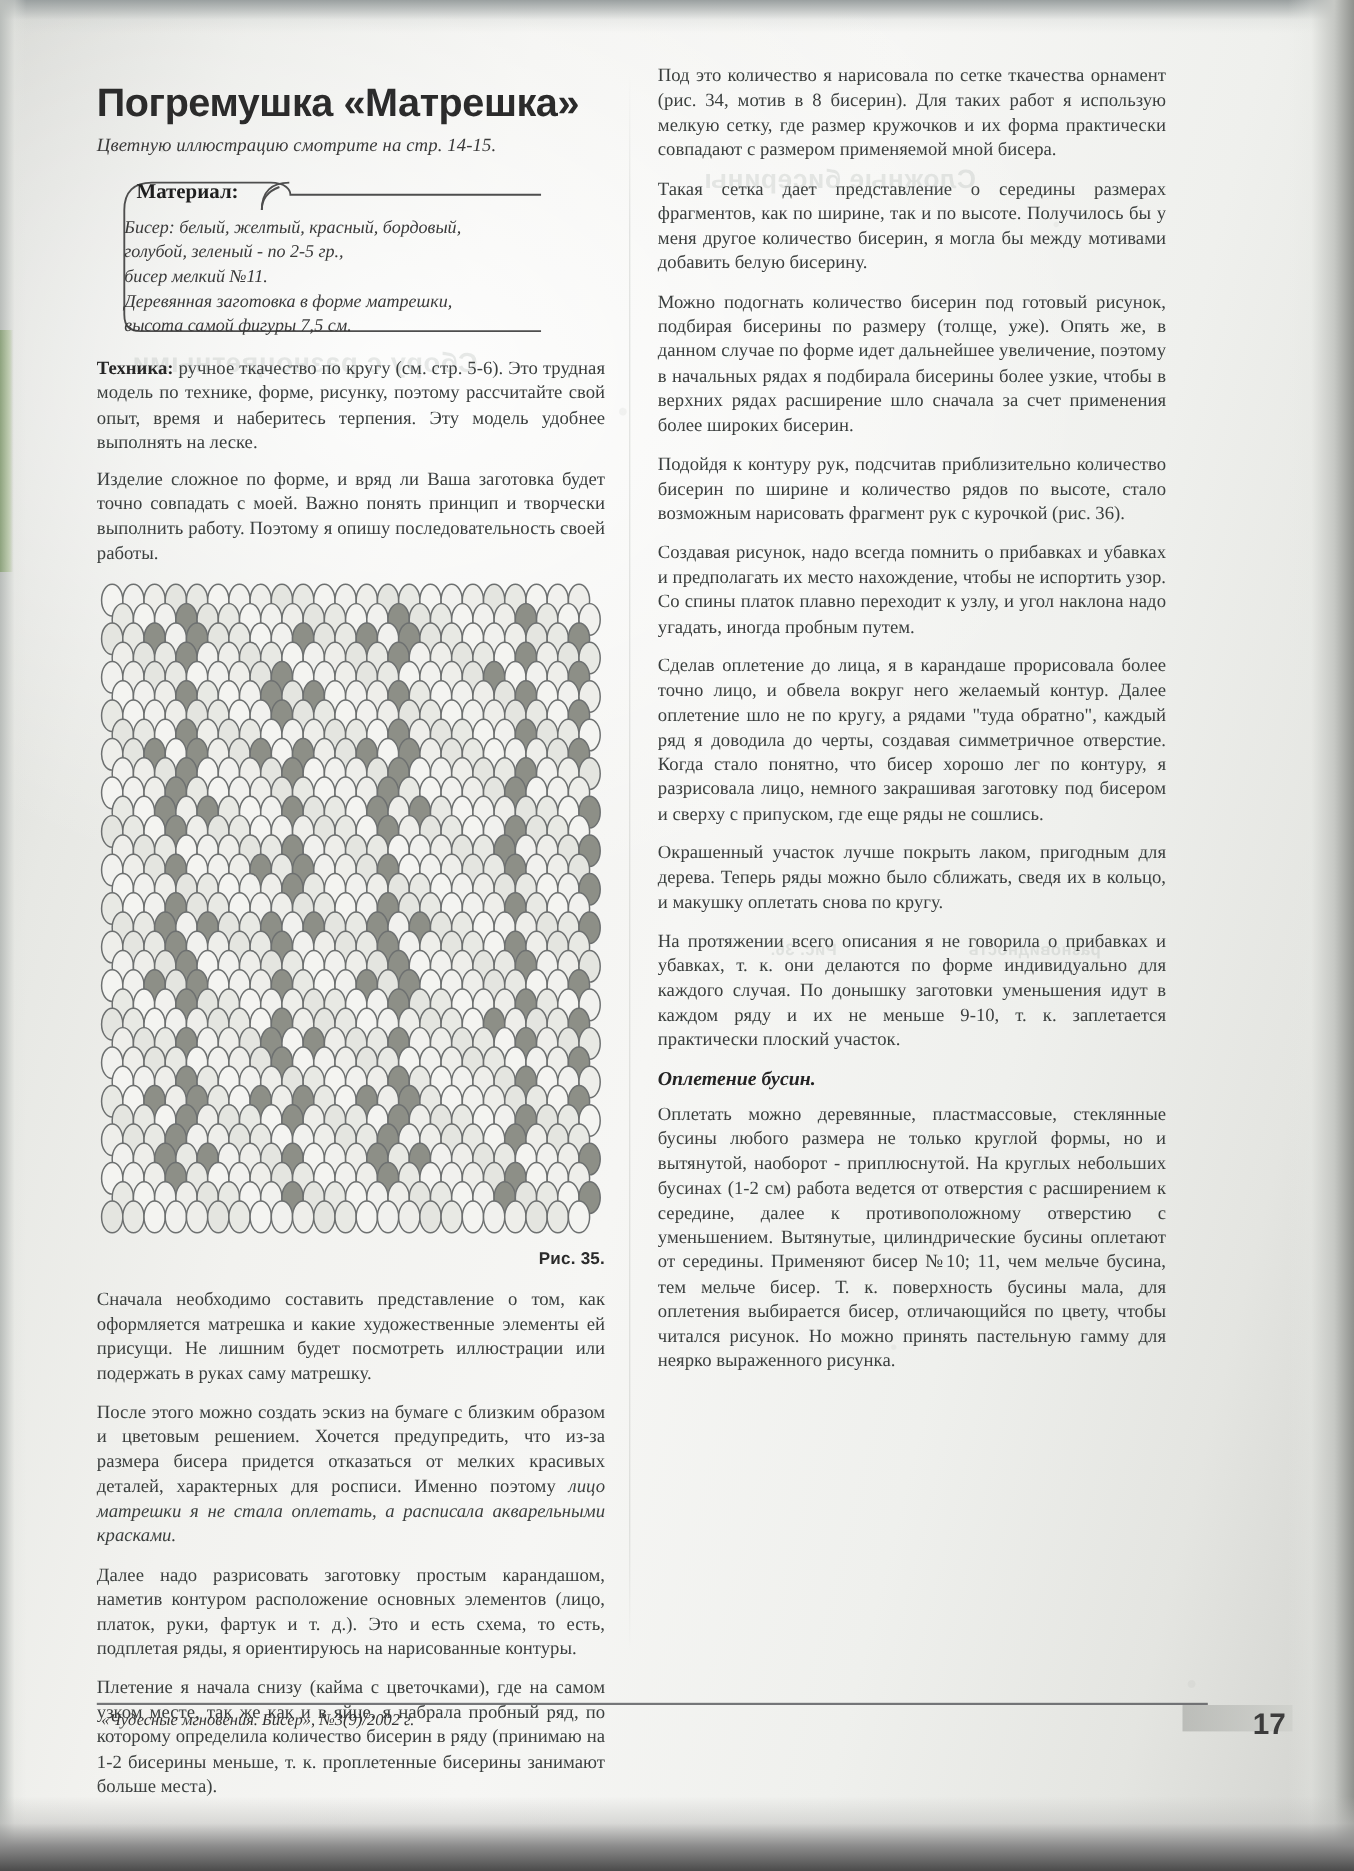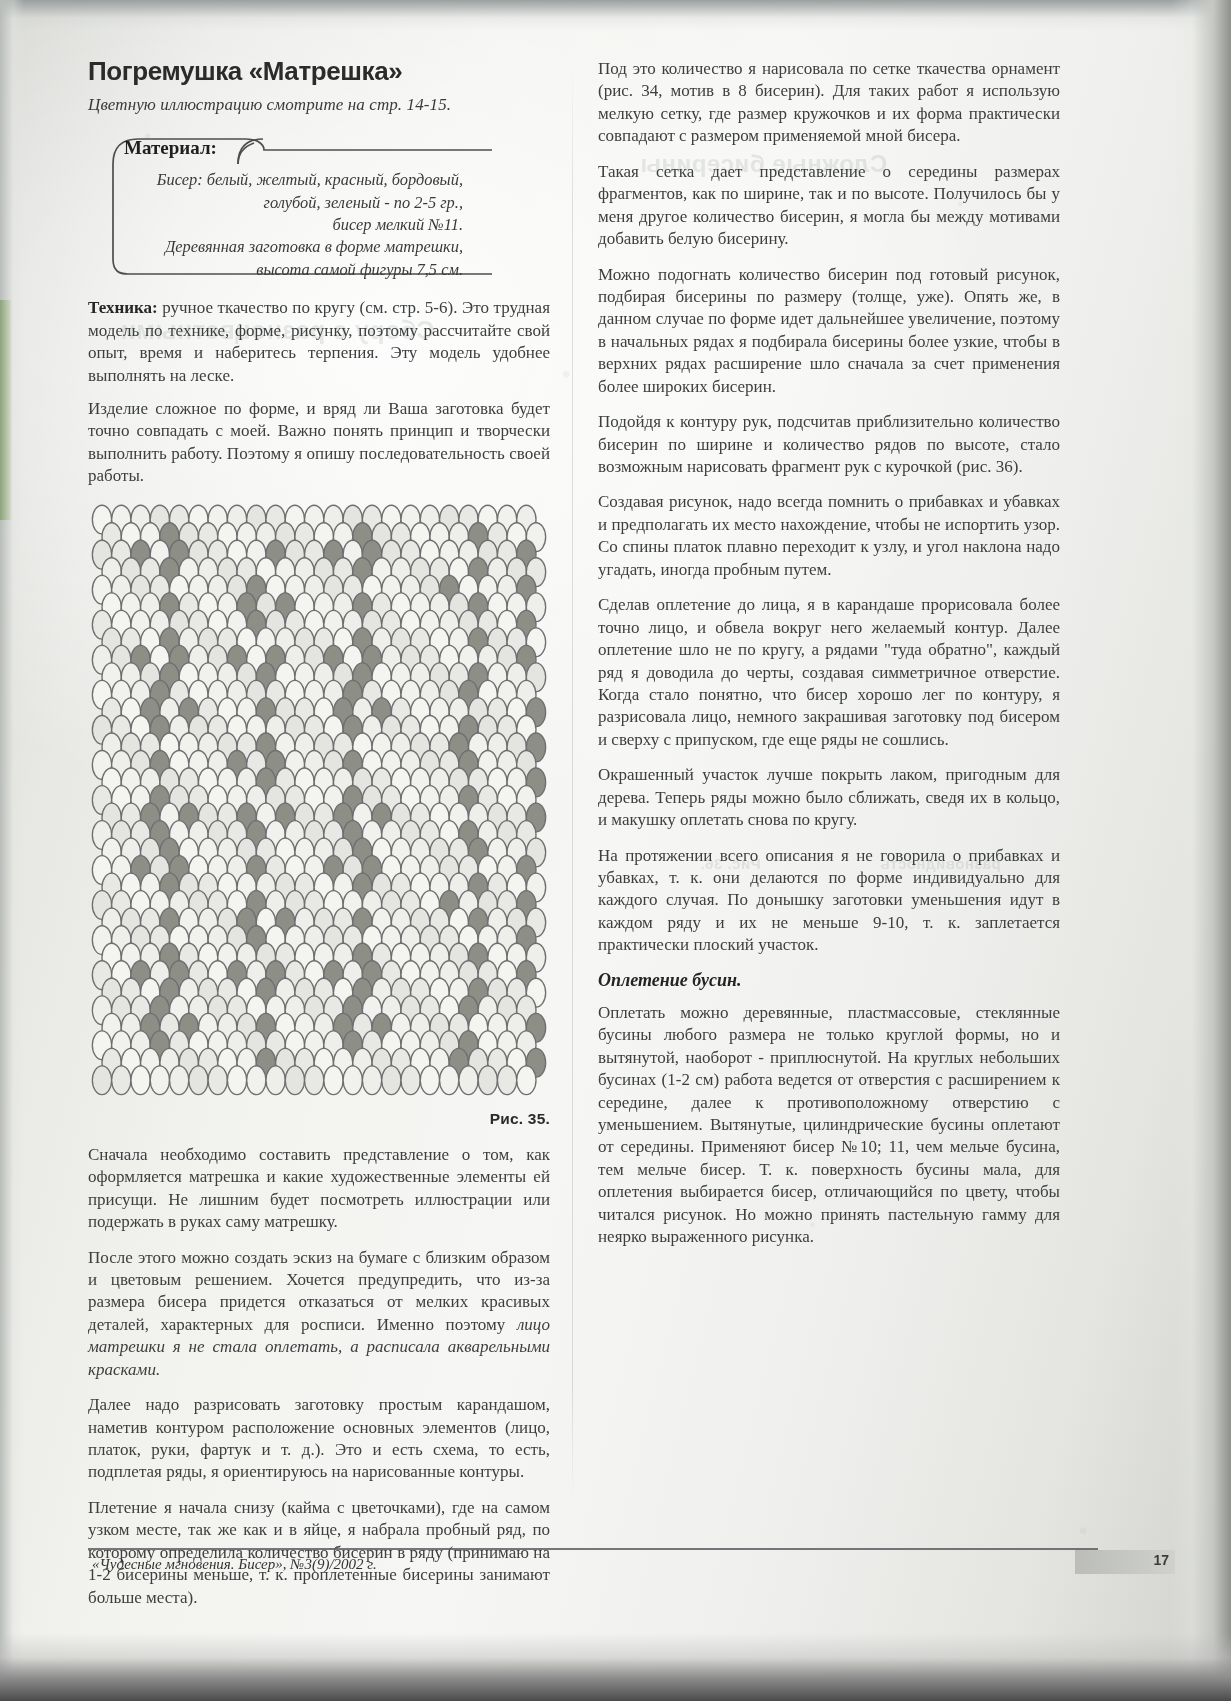--- a/index.html
+++ b/index.html
@@ -103,24 +103,24 @@
     position: absolute;
     left: 484px;
     top: 8px;
     width: 1px;
     height: 1435px;
     background: linear-gradient(to bottom, rgba(120,125,120,0) 0%, rgba(120,125,120,0.22) 10%, rgba(120,125,120,0.22) 92%, rgba(120,125,120,0) 100%);
   }
 
   
   h1.title {
-    margin: 0 0 10px 0;
+    margin: 16px 0 10px 0;
     font-family: "Liberation Sans", "DejaVu Sans", sans-serif;
     font-weight: 700;
-    font-size: 26px;
+    font-size: 36px;
     letter-spacing: -0.4px;
     color: #2b2b2b;
     line-height: 1.05;
   }
   .subtitle {
     margin: 0 0 18px 0;
     font-style: italic;
     font-size: 17px;
     color: #3a3a3a;
     letter-spacing: .1px;
@@ -175,21 +175,21 @@
   .material-text {
     position: absolute;
     left: 25px;
     top: 36px;
     width: 350px;
     font-style: italic;
     font-size: 16.4px;
     line-height: 1.36;
     color: #3a3a3a;
   }
-  .material-text span { display: block; text-align: right; }
+  .material-text span { display: block; }
 
   
   .figure {
     margin: 12px 0 6px 0;
   }
   .bead-chart {
     display: block;
   }
   .fig-caption {
     text-align: right;
@@ -219,21 +219,21 @@
     font-size: 15px;
     color: #333;
     font-family: "Liberation Serif", serif;
   }
   .page-number {
     position: absolute;
     right: 62px;
     top: 1552px;
     font-family: "Liberation Sans", sans-serif;
     font-weight: 700;
-    font-size: 14px;
+    font-size: 27px;
     color: #3c3c3c;
   }
   .footer-band {
     position: absolute;
     left: 1075px;
     top: 1550px;
     width: 100px;
     height: 24px;
     background: linear-gradient(to right, #9d9f9b, #c9cbc6);
     opacity: .55;

